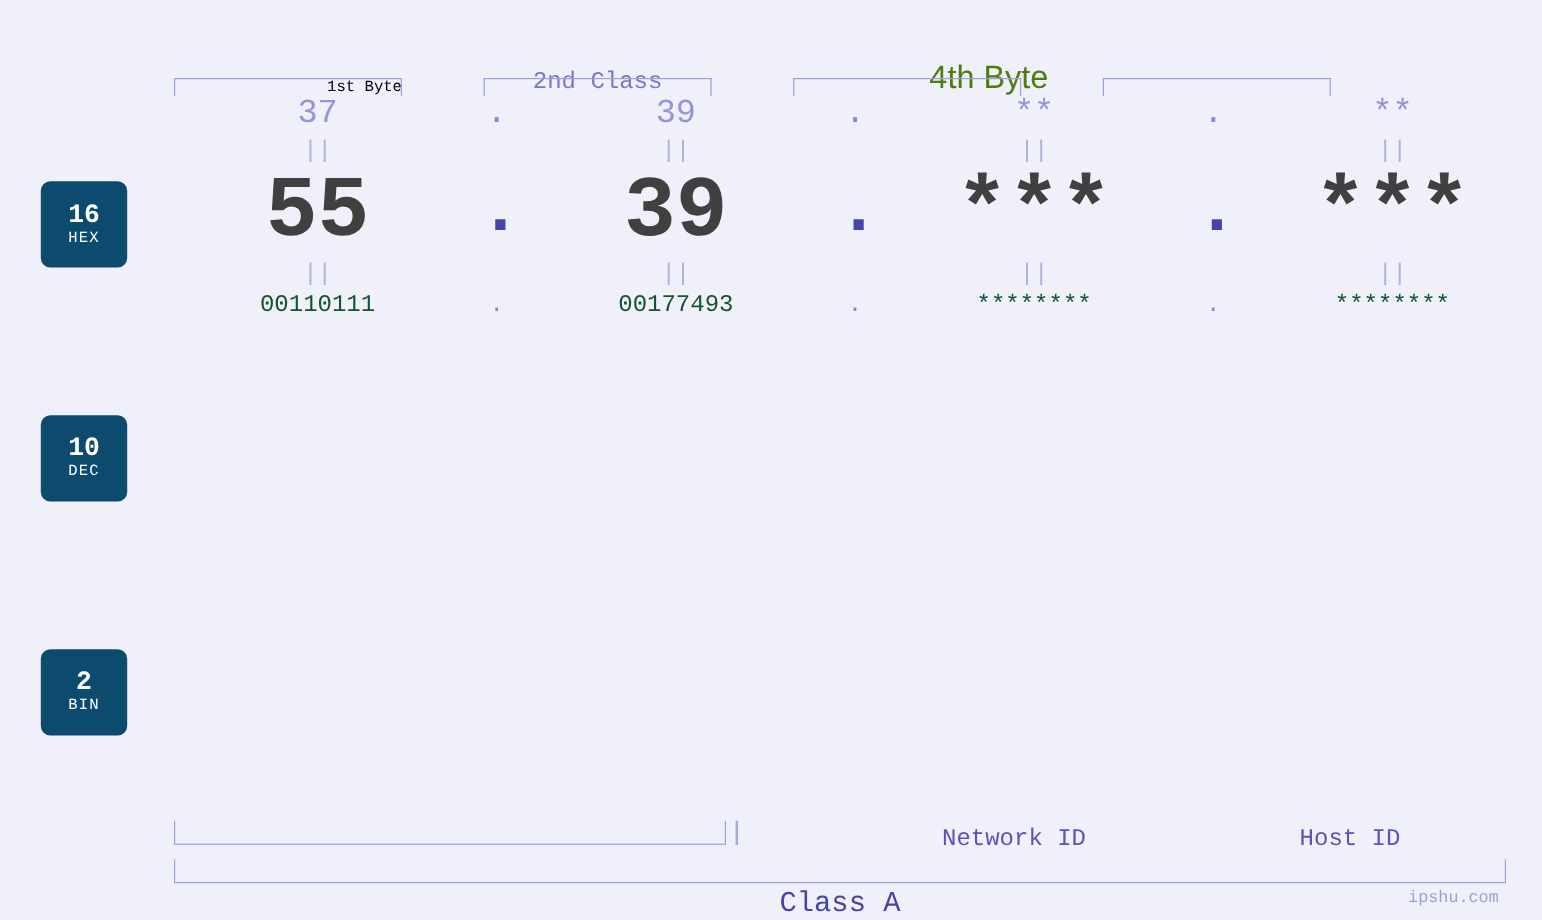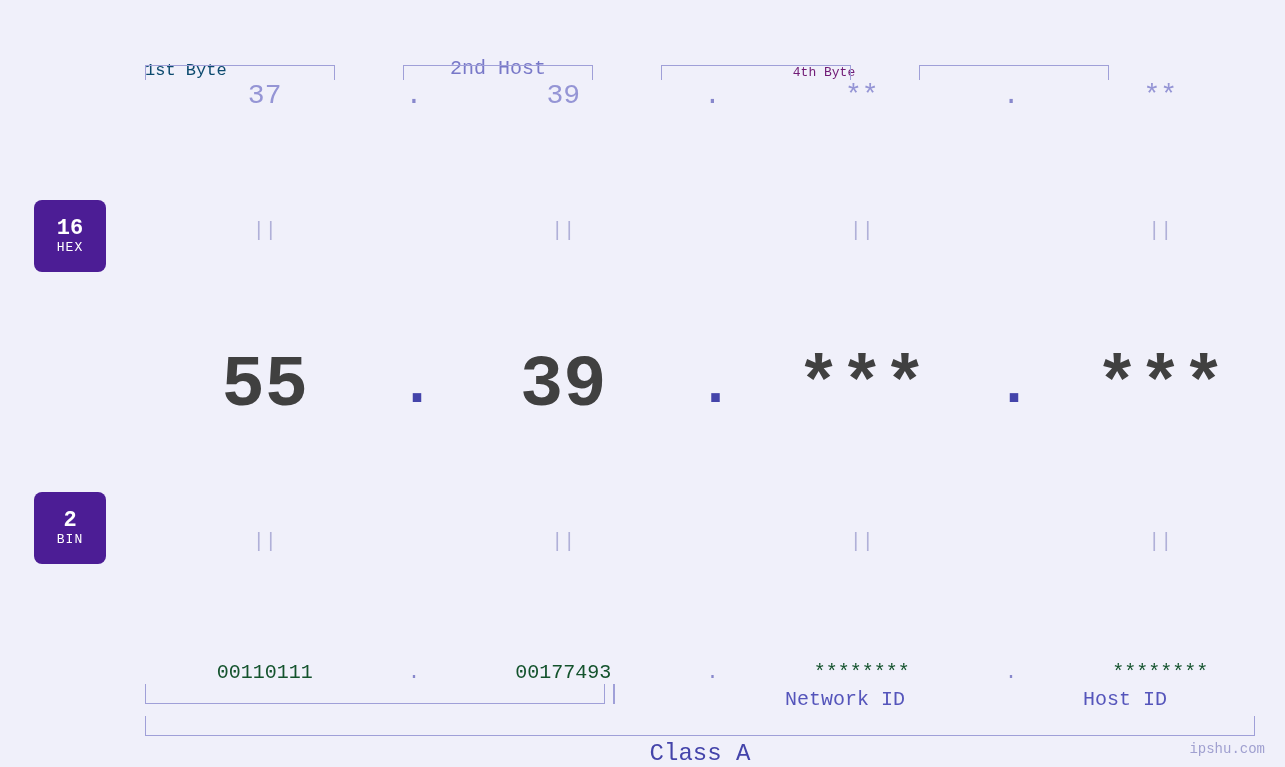--- a/index.html
+++ b/index.html
@@ -7,21 +7,21 @@
     body {
       background-color: #f0f0fa;
       font-family: 'Courier New', Courier, monospace;
       width: 1285px;
       height: 767px;
       overflow: hidden;
       position: relative;
     }
 
     .badge {
-      background: #4c1d95;
+      background: #0c4a6e;
       color: white;
       border-radius: 8px;
       width: 72px;
       height: 72px;
       display: flex;
       flex-direction: column;
       align-items: center;
       justify-content: center;
       flex-shrink: 0;
     }
@@ -34,21 +34,21 @@
 
     .badge-label {
       font-size: 13px;
       font-weight: normal;
       letter-spacing: 1px;
     }
 
     .watermark {
       position: absolute;
       bottom: 10px;
-      right: 20px;
+      right: 36px;
       color: #a0a0d0;
       font-size: 14px;
       font-family: 'Courier New', Courier, monospace;
     }
 
     
     .full-layout {
       width: 1285px;
       height: 767px;
       background: #f0f0fa;
@@ -68,21 +68,21 @@
       flex-direction: column;
       justify-content: space-around;
       align-items: center;
       padding: 10px 0;
     }
 
     .right-grid {
       flex: 1;
       display: flex;
       flex-direction: column;
-      justify-content: space-between;
+      justify-content: flex-start;
     }
 
     .data-row {
       display: flex;
       align-items: center;
       justify-content: space-around;
       padding: 0 10px;
     }
 
     .sep-row {
@@ -178,43 +178,47 @@
       margin-left: 145px;
     }
   </style>
 </head>
 <body>
 
 <div class="full-layout">
 
   <div style="position: relative; height: 80px;">
     <div class="top-brackets-row" style="position: absolute; bottom: 0; display: flex; align-items: flex-end;">
-      <div style="width: 190px; text-align:left; color:#0c4a6e; font-size:17px; font-family:'Courier New',monospace;">1st Byte</div>
-      <div style="width: 68px;"></div>
-      <div style="width: 190px; text-align:center; color:#7878c8; font-size:20px; font-family:'Courier New',monospace;">2nd Host</div>
-      <div style="width: 68px;"></div>
-      <div style="width: 68px;"></div>
-      <div style="width: 190px; text-align:center; color:#701a75; font-size:13px; font-family:Liberation Mono, monospace;">4th Byte</div>
+      <div style="width: 190px; text-align:right; color:#000000; font-size:13px; font-family:'Courier New',monospace;">1st Byte</div>
+      <div style="width: 68px;"></div>
+      <div style="width: 190px; text-align:center; color:#7878c8; font-size:20px; font-family:'Courier New',monospace;">2nd Class</div>
+      <div style="width: 68px;"></div>
+      <div style="width: 68px;"></div>
+      <div style="width: 190px; text-align:center; color:#4d7c0f; font-size:27px; font-family:Liberation Sans, sans-serif;">4th Byte</div>
     </div>
     <div style="position: absolute; bottom: 0; left: 145px; display: flex;">
       <div style="width: 190px; height: 15px; border-top: 1.5px solid #a0a0d8; border-left: 1.5px solid #a0a0d8; border-right: 1.5px solid #a0a0d8;"></div>
       <div style="width: 68px;"></div>
       <div style="width: 190px; height: 15px; border-top: 1.5px solid #a0a0d8; border-left: 1.5px solid #a0a0d8; border-right: 1.5px solid #a0a0d8;"></div>
       <div style="width: 68px;"></div>
       <div style="width: 190px; height: 15px; border-top: 1.5px solid #a0a0d8; border-left: 1.5px solid #a0a0d8; border-right: 1.5px solid #a0a0d8;"></div>
       <div style="width: 68px;"></div>
       <div style="width: 190px; height: 15px; border-top: 1.5px solid #a0a0d8; border-left: 1.5px solid #a0a0d8; border-right: 1.5px solid #a0a0d8;"></div>
     </div>
   </div>
 
   <div class="middle-content">
     <div class="left-badges">
       <div class="badge">
         <span class="badge-number">16</span>
         <span class="badge-label">HEX</span>
+      </div>
+      <div class="badge">
+        <span class="badge-number">10</span>
+        <span class="badge-label">DEC</span>
       </div>
       <div class="badge">
         <span class="badge-number">2</span>
         <span class="badge-label">BIN</span>
       </div>
     </div>
 
     <div class="right-grid">
 
       <div class="data-row">

